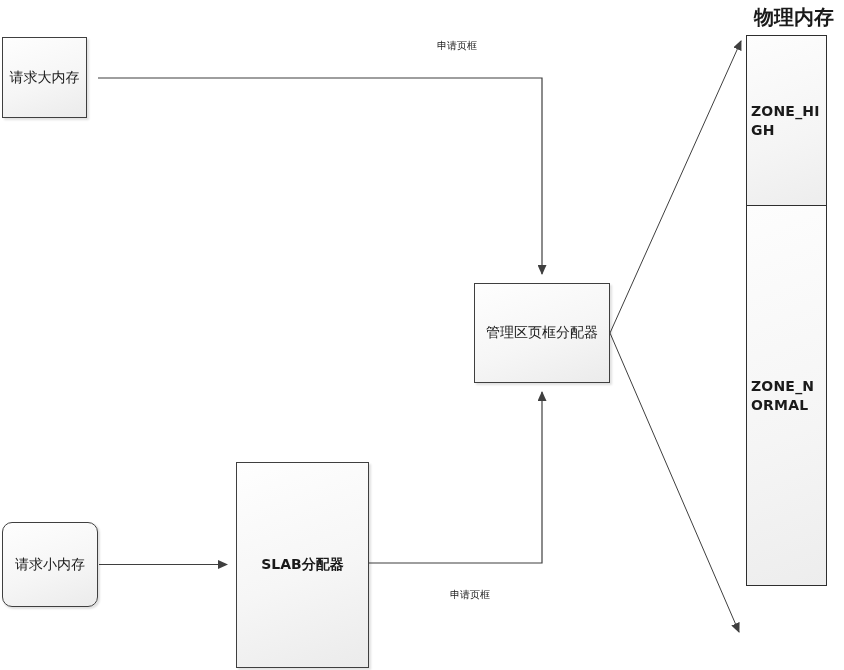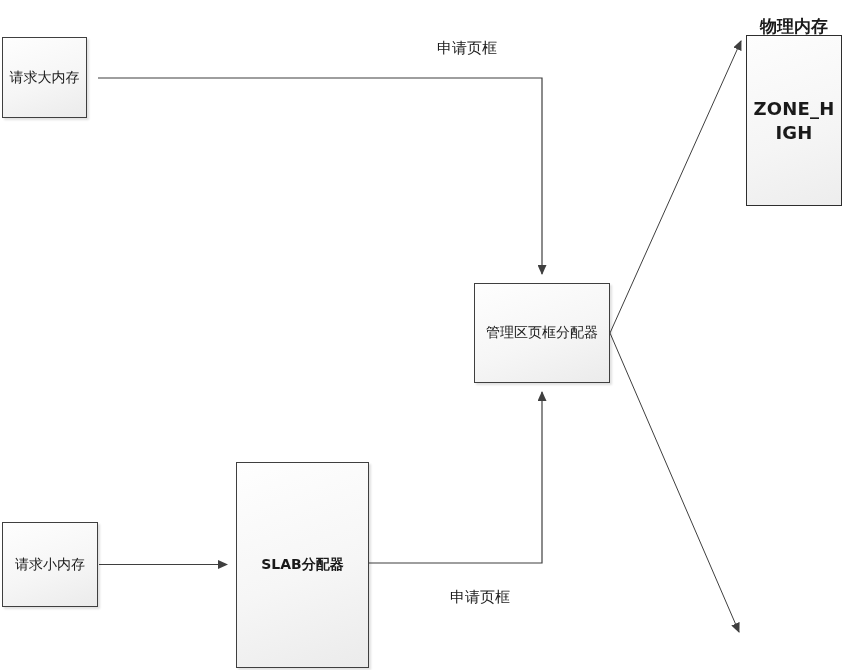--- a/index.html
+++ b/index.html
@@ -27,59 +27,59 @@
     background: linear-gradient(160deg, #fefefe 0%, #f6f6f6 55%, #ebebeb 100%);
     box-shadow: 1.5px 1.5px 2px rgba(0,0,0,0.12);
     display: flex;
     align-items: center;
     justify-content: center;
     text-align: center;
     font-size: 14px;
     line-height: 1.4;
   }
   .node-request-large { left: 2px;  top: 37px;  width: 85px;  height: 81px; }
-  .node-request-small { left: 2px;  top: 522px; width: 96px;  height: 85px; }
+  .node-request-small { left: 2px;  top: 522px; width: 96px;  height: 85px; border-radius: 10px; }
   .node-zone-allocator{ left: 474px; top: 283px; width: 136px; height: 100px; justify-content: center; }
   .node-slab {
     left: 236px; top: 462px; width: 133px; height: 206px;
     flex-direction: row;
     font-weight: bold;
     padding: 6px 7px;
   }
   .slab-desc { margin-top: 2px; }
   .edge-label {
     position: absolute;
-    font-size: 15px;
+    font-size: 10px;
     white-space: nowrap;
     text-align: right;
   }
   .edge-label-top    { left: 437px; top: 39px; }
   .edge-label-bottom { left: 450px; top: 588px; }
   .memory-title {
     position: absolute;
-    left: 746px; top: 15px; width: 96px;
+    left: 746px; top: 4px; width: 96px;
     text-align: center;
-    font-size: 17px;
+    font-size: 20px;
     font-weight: bold;
     white-space: nowrap;
   }
   .zone-column {
     position: absolute;
     left: 746px; top: 35px; width: 96px;
   }
   .zone {
-    width: 96px;
+    width: 81px;
     border: 1px solid #2e2e2e;
     background: linear-gradient(160deg, #fdfdfd 0%, #f5f5f5 60%, #ededed 100%);
     display: flex;
     align-items: center;
     justify-content: center;
-    text-align: center;
+    text-align: left;
     font-weight: bold;
-    font-size: 18px;
+    font-size: 14px;
     letter-spacing: 0.2px;
     word-break: break-all;
     padding: 0 4px;
     line-height: 1.3;
   }
   .zone-high   { height: 171px; }
   .zone-normal { height: 381px; margin-top: -1px; }
   .zone-dma    { height: 56px;  margin-top: -1px; }
 </style>
 </head>
@@ -124,15 +124,18 @@
   <div class="edge-label edge-label-top">申请页框</div>
 
   <div class="edge-label edge-label-bottom">申请页框</div>
 
   <div class="memory-title">物理内存</div>
 
   <div class="zone-column">
     <div class="zone zone-high">
       <span>ZONE_HIGH</span>
     </div>
+    <div class="zone zone-normal">
+      <span>ZONE_NORMAL</span>
+    </div>
   </div>
 
 </div>
 
 </body></html>

